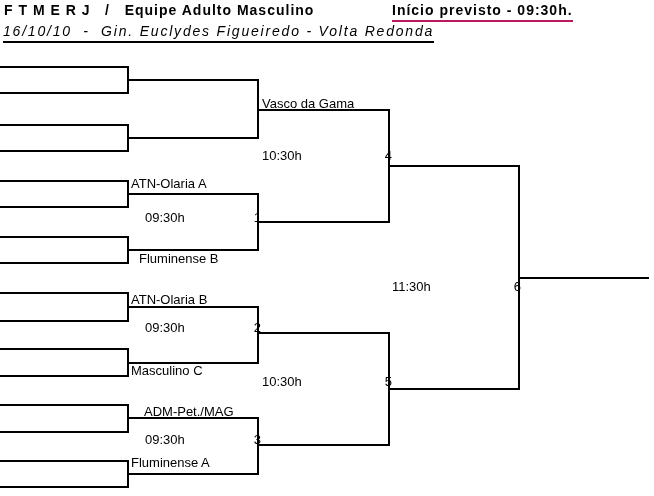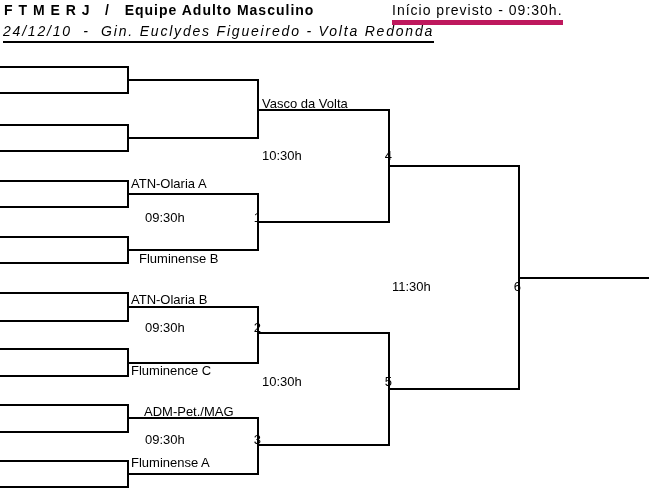--- a/index.html
+++ b/index.html
@@ -2,33 +2,33 @@
 <html><head>
 <meta charset="utf-8">
 <style>
   html,body{margin:0;padding:0;background:#fff;}
   #page{position:relative;width:640px;height:496px;background:#ffffff;overflow:hidden;
         font-family:"Liberation Sans",sans-serif;color:#000;padding-left:19px;}
   .h,.v{position:absolute;background:#000;}
   .lbl{position:absolute;font-size:13px;line-height:13px;white-space:nowrap;color:#000;}
   .hdr{position:absolute;white-space:pre;color:#000;}
   .hdr-title{left:4px;top:2px;font-size:14px;font-weight:bold;letter-spacing:1px;}
-  .hdr-right{left:392px;top:2px;font-size:14px;font-weight:normal;letter-spacing:1px;
-             border-bottom:5px solid #be185d;padding-bottom:2px;}
+  .hdr-right{left:392px;top:2px;font-size:14px;font-weight:bold;letter-spacing:1px;
+             border-bottom:2px solid #be185d;padding-bottom:2px;}
   .hdr-sub{left:3px;top:23px;font-size:14px;font-style:italic;letter-spacing:1.8px;
            border-bottom:2px solid #000;padding-bottom:2px;}
 </style>
 </head>
 <body>
 
 <div id="page">
 
   <span class="hdr hdr-title">F T M E R J   /   Equipe Adulto Masculino</span>
   <span class="hdr hdr-right">Início previsto - 09:30h.</span>
-  <span class="hdr hdr-sub">24/12/10  -  Gin. Euclydes Figueiredo - Volta Redonda</span>
+  <span class="hdr hdr-sub">16/10/10  -  Gin. Euclydes Figueiredo - Volta Redonda</span>
 
   <div class="h" style="left:0;top:66px;width:128px;height:2px"></div>
   <div class="h" style="left:0;top:92px;width:128px;height:2px"></div>
   <div class="h" style="left:0;top:124px;width:128px;height:2px"></div>
   <div class="h" style="left:0;top:150px;width:128px;height:2px"></div>
   <div class="h" style="left:0;top:180px;width:128px;height:2px"></div>
   <div class="h" style="left:0;top:206px;width:128px;height:2px"></div>
   <div class="h" style="left:0;top:236px;width:128px;height:2px"></div>
   <div class="h" style="left:0;top:262px;width:128px;height:2px"></div>
   <div class="h" style="left:0;top:292px;width:128px;height:2px"></div>
@@ -70,25 +70,25 @@
 
   <div class="v" style="left:388px;top:109px;width:2px;height:114px"></div>
   <div class="v" style="left:388px;top:332px;width:2px;height:114px"></div>
 
   <div class="h" style="left:388px;top:165px;width:132px;height:2px"></div>
   <div class="h" style="left:388px;top:388px;width:132px;height:2px"></div>
 
   <div class="v" style="left:518px;top:165px;width:2px;height:225px"></div>
   <div class="h" style="left:518px;top:277px;width:131px;height:2px"></div>
 
-  <span class="lbl" style="left:262px;top:97px">Vasco da Volta</span>
+  <span class="lbl" style="left:262px;top:97px">Vasco da Gama</span>
   <span class="lbl" style="left:131px;top:177px">ATN-Olaria A</span>
   <span class="lbl" style="left:139px;top:252px">Fluminense B</span>
   <span class="lbl" style="left:131px;top:293px">ATN-Olaria B</span>
-  <span class="lbl" style="left:131px;top:364px">Fluminence C</span>
+  <span class="lbl" style="left:131px;top:364px">Masculino C</span>
   <span class="lbl" style="left:144px;top:405px">ADM-Pet./MAG</span>
   <span class="lbl" style="left:131px;top:456px">Fluminense A</span>
 
   <span class="lbl" style="left:145px;top:211px">09:30h</span>
   <span class="lbl" style="right:398px;top:211px">1</span>
   <span class="lbl" style="left:145px;top:321px">09:30h</span>
   <span class="lbl" style="right:398px;top:321px">2</span>
   <span class="lbl" style="left:145px;top:433px">09:30h</span>
   <span class="lbl" style="right:398px;top:433px">3</span>
   <span class="lbl" style="left:262px;top:149px">10:30h</span>

